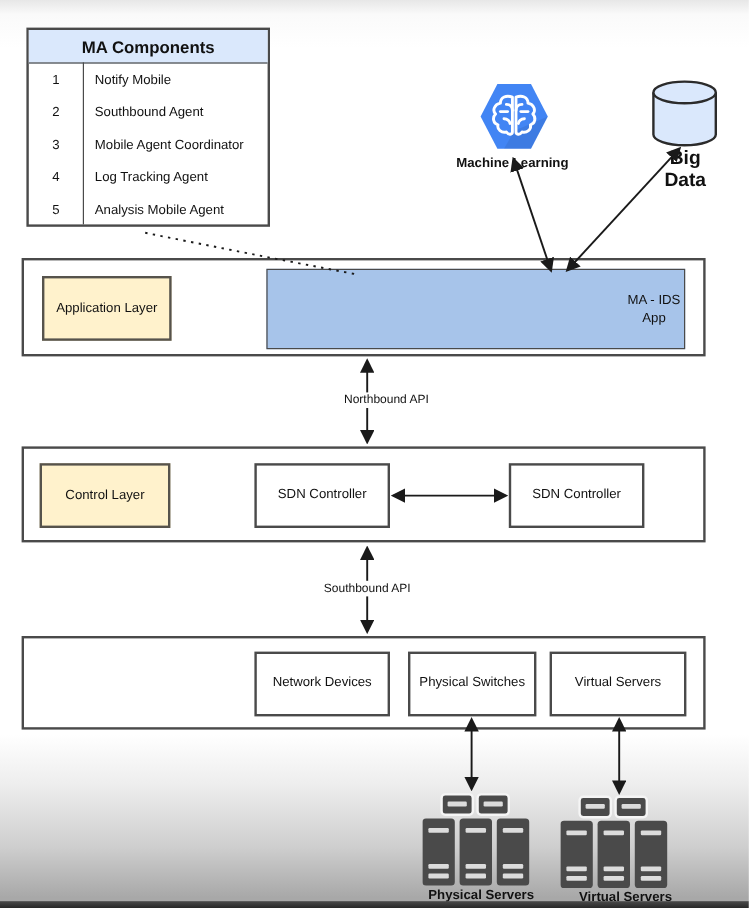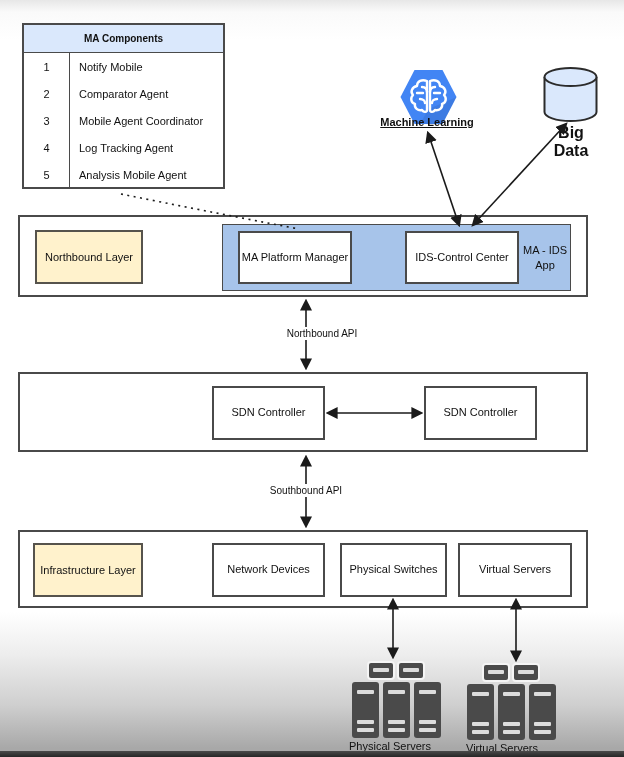--- a/index.html
+++ b/index.html
@@ -5,29 +5,29 @@
   html,body{margin:0;padding:0;}
   body{font-family:"Liberation Sans",sans-serif;color:#111;}
   .stage{
     position:relative;width:624px;height:757px;overflow:hidden;
     background:linear-gradient(180deg,#e7e7e7 0px,#fafafa 12px,#ffffff 40px,#ffffff 612px,#ededed 655px,#cfcfcf 705px,#a8a8a8 748px,#a8a8a8 100%);
   }
   .bottom-bar{position:absolute;left:0;bottom:0;width:624px;height:6px;background:linear-gradient(180deg,#4a4a4a,#262626);}
   .abs{position:absolute;box-sizing:border-box;}
   
   .ma-table{left:22px;top:23px;width:203px;height:166px;border:2px solid #4a4a4a;background:#ffffff;}
-  .ma-table-header{height:27px;background:#dae8fc;border-bottom:1px solid #4a4a4a;display:flex;align-items:center;justify-content:center;font-weight:bold;font-size:10px;}
+  .ma-table-header{height:27px;background:#dae8fc;border-bottom:1px solid #4a4a4a;display:flex;align-items:center;justify-content:center;font-weight:bold;font-size:14px;}
   .ma-rows{display:flex;flex-direction:column;height:135px;}
   .ma-row{flex:1;display:flex;align-items:center;font-size:11px;}
   .ma-row-num{width:45px;text-align:center;flex:none;}
   .ma-row-label{padding-left:10px;}
   .ma-col-divider{position:absolute;left:45px;top:27px;width:1px;height:135px;background:#4a4a4a;}
   
   .hexagon{left:400px;top:69px;width:57px;height:56px;}
-  .ml-label{left:366px;top:116px;width:122px;text-align:center;font-weight:bold;font-size:11px;text-decoration:underline;}
+  .ml-label{left:366px;top:130px;width:122px;text-align:center;font-weight:bold;font-size:11px;}
   .cylinder{left:542px;top:66px;width:57px;height:58px;}
   .bd-label{left:540px;top:124px;width:62px;text-align:center;font-weight:bold;font-size:16px;}
   
   .band{border:2px solid #4a4a4a;background:#ffffff;}
   .band.app{left:18px;top:215px;width:570px;height:82px;}
   .band.control{left:18px;top:372px;width:570px;height:80px;}
   .band.infra{left:18px;top:530px;width:570px;height:78px;}
   .layer-chip{background:#fff2cc;border:2px solid #56534c;display:flex;align-items:center;justify-content:center;font-size:11px;text-align:center;}
   .chip-app{left:35px;top:230px;width:108px;height:54px;}
   .chip-control{left:33px;top:386px;width:109px;height:54px;}
@@ -42,40 +42,40 @@
   .box-netdev{left:212px;top:543px;width:113px;height:54px;}
   .box-physw{left:340px;top:543px;width:107px;height:54px;}
   .box-virsw{left:458px;top:543px;width:114px;height:54px;}
   
   .api-label{font-size:10px;background:#ffffff;padding:1px 3px;transform:translateX(-50%);white-space:nowrap;}
   .nb-label{left:322px;top:327px;}
   .sb-label{left:306px;top:484px;}
   
   .srv-phys{left:352px;top:660px;width:90px;height:80px;}
   .srv-virt{left:467px;top:662px;width:90px;height:80px;}
-  .srv-label{font-weight:normal;font-size:11px;text-align:left;}
+  .srv-label{font-weight:bold;font-size:11px;text-align:right;}
   .lbl-phys{left:349px;top:740px;width:96px;}
   .lbl-virt{left:466px;top:742px;width:94px;}
   .overlay{position:absolute;left:0;top:0;width:624px;height:757px;pointer-events:none;}
 </style>
 </head>
 <body>
 
 <div class="stage">
 
   <div class="abs ma-table">
     <div class="ma-table-header">MA Components</div>
     <div class="ma-rows">
       <div class="ma-row">
         <span class="ma-row-num">1</span>
         <span class="ma-row-label">Notify Mobile</span>
       </div>
       <div class="ma-row">
         <span class="ma-row-num">2</span>
-        <span class="ma-row-label">Comparator Agent</span>
+        <span class="ma-row-label">Southbound Agent</span>
       </div>
       <div class="ma-row">
         <span class="ma-row-num">3</span>
         <span class="ma-row-label">Mobile Agent Coordinator</span>
       </div>
       <div class="ma-row">
         <span class="ma-row-num">4</span>
         <span class="ma-row-label">Log Tracking Agent</span>
       </div>
       <div class="ma-row">
@@ -106,32 +106,30 @@
 
   <div class="abs cylinder">
     <svg width="57" height="58" viewBox="0 0 57 58">
       <path d="M2.5 11 L2.5 46 A26 9 0 0 0 54.5 46 L54.5 11" fill="#dae8fc" stroke="#2b2b2b" stroke-width="2"></path>
       <ellipse cx="28.5" cy="11" rx="26" ry="9" fill="#dae8fc" stroke="#2b2b2b" stroke-width="2"></ellipse>
     </svg>
   </div>
   <div class="abs bd-label">Big Data</div>
 
   <div class="abs band app"></div>
-  <div class="abs layer-chip chip-app">Northbound Layer</div>
+  <div class="abs layer-chip chip-app">Application Layer</div>
   <div class="abs blue-container"></div>
-  <div class="abs white-box box-mapm">MA Platform Manager</div>
-  <div class="abs white-box box-idscc">IDS-Control Center</div>
   <div class="abs ma-ids-app">MA - IDS App</div>
 
   <div class="abs band control"></div>
+  <div class="abs layer-chip chip-control">Control Layer</div>
   <div class="abs white-box box-sdn1">SDN Controller</div>
   <div class="abs white-box box-sdn2">SDN Controller</div>
 
   <div class="abs band infra"></div>
-  <div class="abs layer-chip chip-infra">Infrastructure Layer</div>
   <div class="abs white-box box-netdev">Network Devices</div>
   <div class="abs white-box box-physw">Physical Switches</div>
   <div class="abs white-box box-virsw">Virtual Servers</div>
 
   <div class="abs srv-phys">
     <svg width="90" height="80" viewBox="0 0 90 80">
       <g fill="#4a4a4a">
         <rect x="16" y="2" width="26" height="17" rx="3" stroke="#f5f5f5" stroke-width="2"></rect>
         <rect x="46" y="2" width="26" height="17" rx="3" stroke="#f5f5f5" stroke-width="2"></rect>
         <rect x="0" y="22" width="27" height="56" rx="3"></rect>

